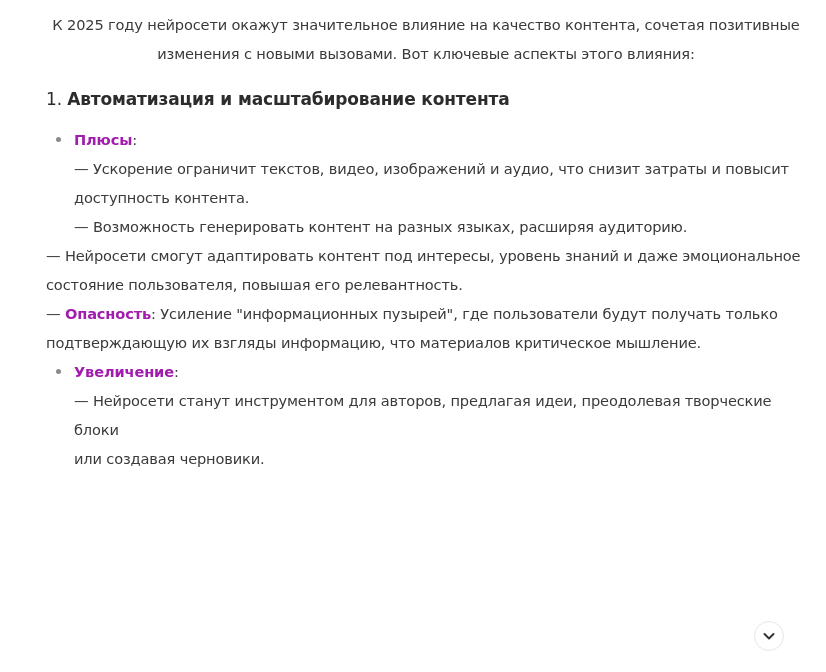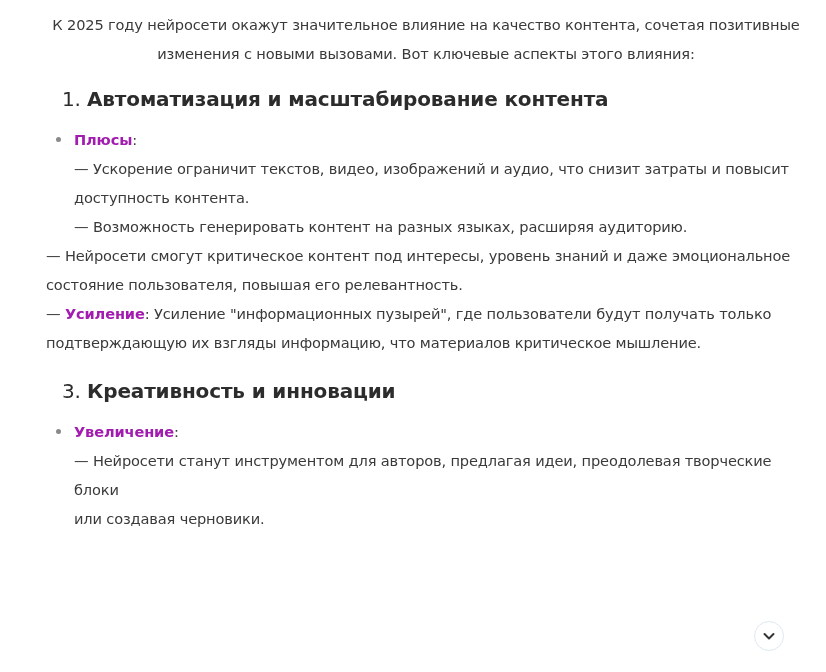--- a/index.html
+++ b/index.html
@@ -20,22 +20,22 @@
       left: 46px;
       top: 10px;
       width: 760px;
       font-size: 14.6px;
       line-height: 29px;
       letter-spacing: -0.15px;
     }
     p { margin: 0; }
     .intro { margin-bottom: 17px; text-align: center; }
     h3 {
-      margin: 16px;
-      font-size: 20px;
+      margin: 0;
+      font-size: 17px;
       line-height: 28px;
       font-weight: normal;
       color: #2c2c2c;
     }
     h3 b { font-weight: bold; }
     .h1 { margin-bottom: 12px; }
     .h2 { margin-top: 20px; margin-bottom: 12px; }
     .h3 { margin-top: 20px; margin-bottom: 12px; }
     ul {
       margin: 0;
@@ -95,30 +95,26 @@
       <span class="line">
         <span class="label">Плюсы</span><span>:</span>
       </span>
       <span class="line">— Ускорение ограничит текстов, видео, изображений и аудио, что снизит затраты и повысит</span>
       <span class="line">доступность контента.</span>
       <span class="line">— Возможность генерировать контент на разных языках, расширяя аудиторию.</span>
     </li>
   </ul>
 
   <p>
-    <span class="line">— Нейросети смогут критическое контент под интересы, уровень знаний и даже эмоциональное</span>
+    <span class="line">— Нейросети смогут адаптировать контент под интересы, уровень знаний и даже эмоциональное</span>
     <span class="line">состояние пользователя, повышая его релевантность.</span>
-    <span class="line"><span>— </span><span class="label">Усиление</span><span>: Усиление "информационных пузырей", где пользователи будут получать только</span></span>
+    <span class="line"><span>— </span><span class="label">Опасность</span><span>: Усиление "информационных пузырей", где пользователи будут получать только</span></span>
     <span class="line">подтверждающую их взгляды информацию, что материалов критическое мышление.</span>
   </p>
 
-  <h3 class="h3">
-    <span>3.</span>
-    <b>Креативность и инновации</b>
-  </h3>
   <ul>
     <li>
       <span class="bullet"></span>
       <span class="line">
         <span class="label">Увеличение</span><span>:</span>
       </span>
       <span class="line">— Нейросети станут инструментом для авторов, предлагая идеи, преодолевая творческие блоки</span>
       <span class="line">или создавая черновики.</span>
 
     </li>

